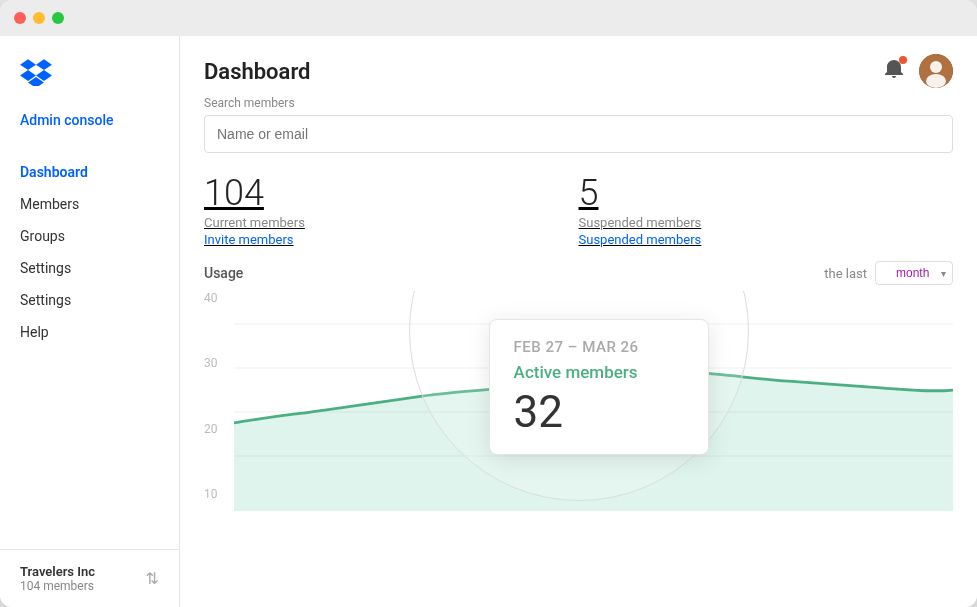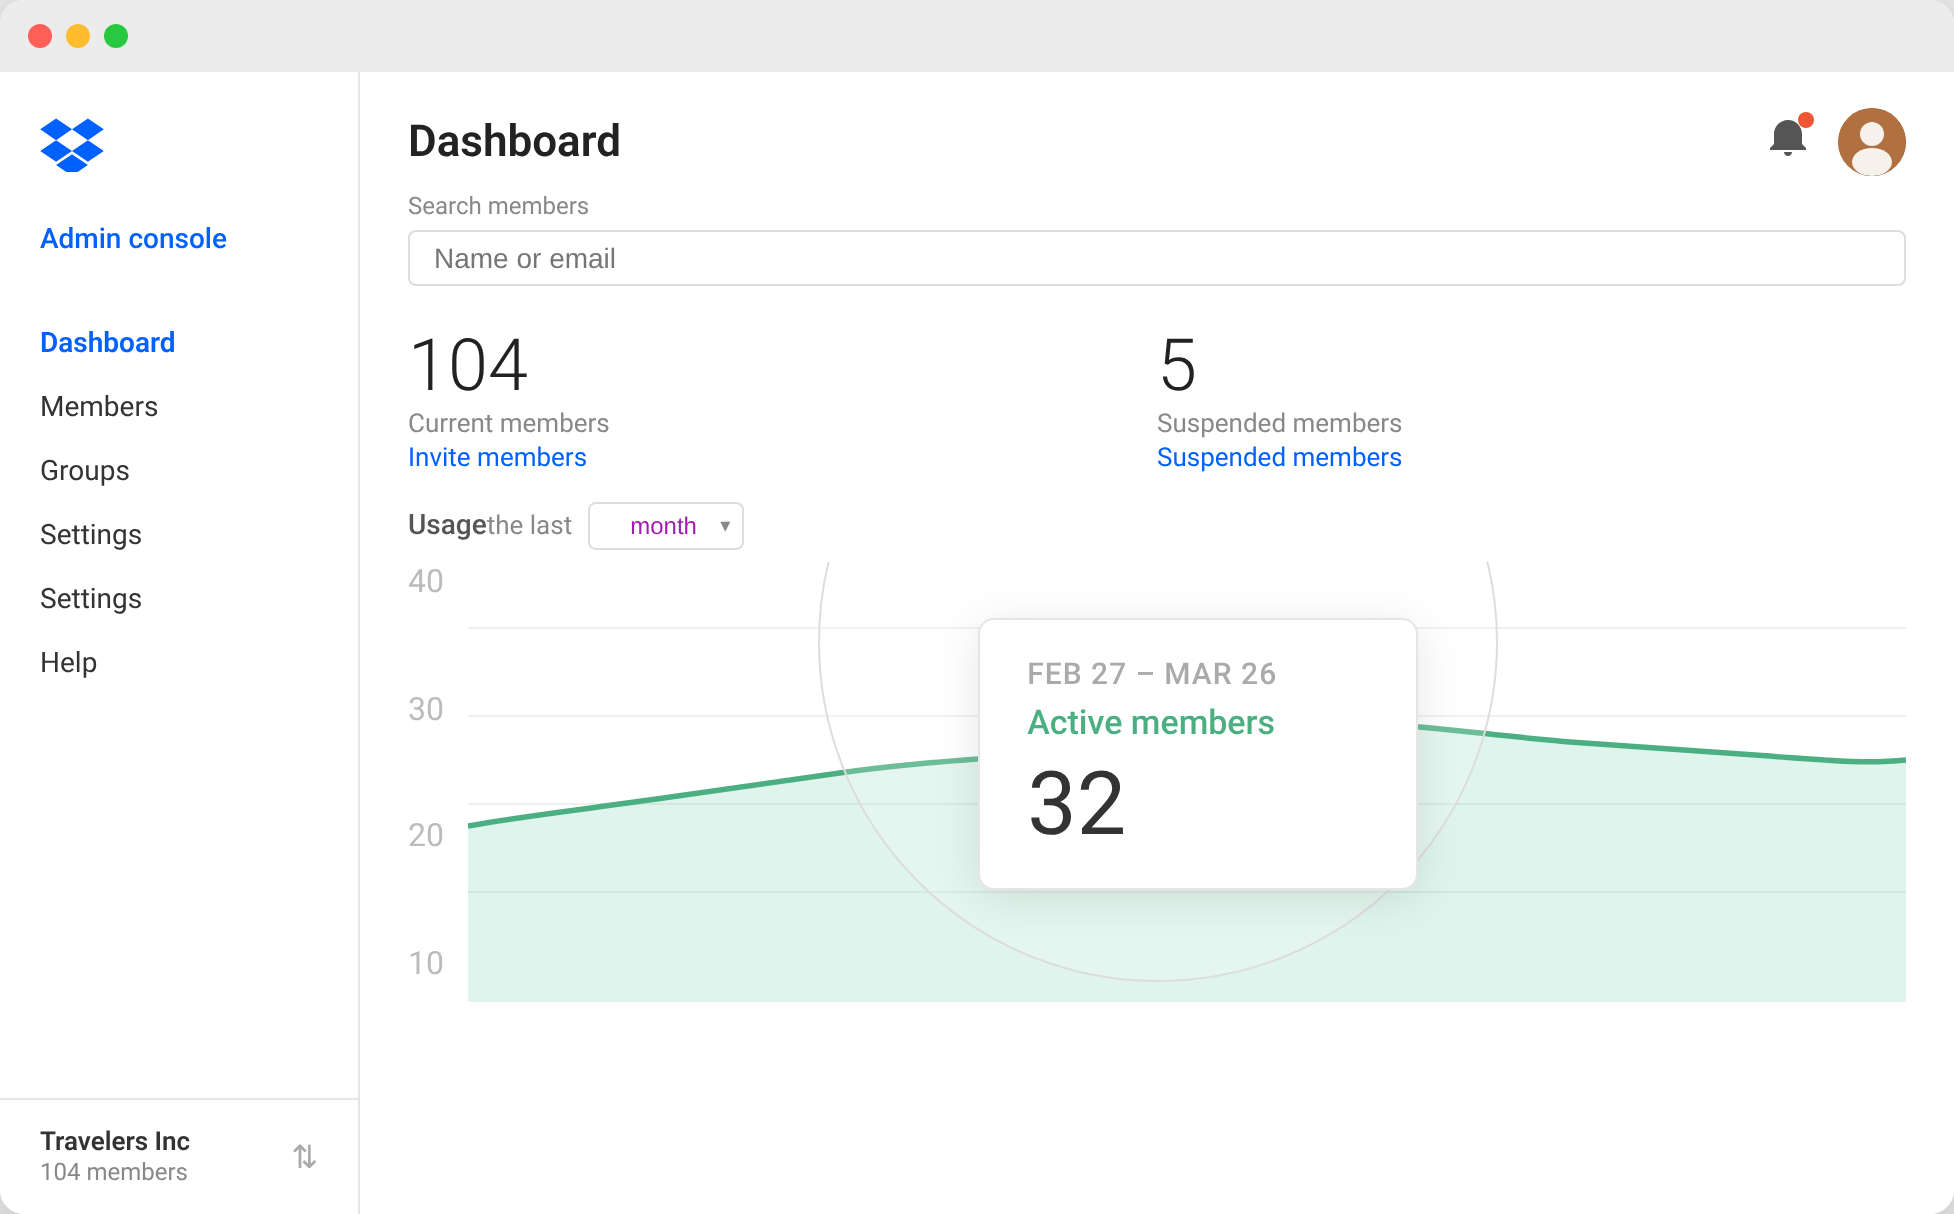--- a/index.html
+++ b/index.html
@@ -138,33 +138,34 @@
       color: #fff;
       font-size: 14px;
     }
     .search-section {
       padding: 0 24px 14px;
       flex-shrink: 0;
     }
     .search-label { font-size: 12px; color: #888; margin-bottom: 5px; }
     .search-input {
       width: 100%;
-      height: 28px;
+      height: 38px;
       border: 1px solid #ddd;
       border-radius: 4px;
       padding: 0 12px;
       font-size: 14px;
       color: #7f1d1d;
       outline: none;
     }
     .stats-row {
       display: flex;
       padding: 8px 24px 14px;
       gap: 0;
       flex-shrink: 0;
+      text-decoration: underline;
     }
     .stat-block {
       flex: 1;
     }
     .stat-number {
       font-size: 36px;
       font-weight: 300;
       color: #222;
       line-height: 1;
     }
@@ -173,20 +174,21 @@
     
     .chart-section {
       flex: 1;
       padding: 0 24px;
       position: relative;
       overflow: hidden;
     }
     .chart-header {
       display: flex;
       align-items: center;
+      justify-content: space-between;
       margin-bottom: 6px;
     }
     .chart-title { font-size: 14px; color: #555; font-weight: 500; }
     .chart-filter {
       display: flex;
       align-items: center;
       gap: 8px;
       font-size: 13px;
       color: #888;
     }
@@ -220,21 +222,21 @@
       height: 220px;
       overflow: hidden;
     }
     .chart-y-labels {
       position: absolute;
       left: 0; top: 0; bottom: 0;
       width: 30px;
       display: flex;
       flex-direction: column;
       justify-content: space-between;
-      font-size: 16px;
+      font-size: 12px;
       color: #bbb;
       padding-bottom: 10px;
     }
     .chart-svg-wrapper {
       position: absolute;
       left: 30px; right: 0; top: 0; bottom: 0;
     }
     
     .tooltip-popup {
       position: absolute;

